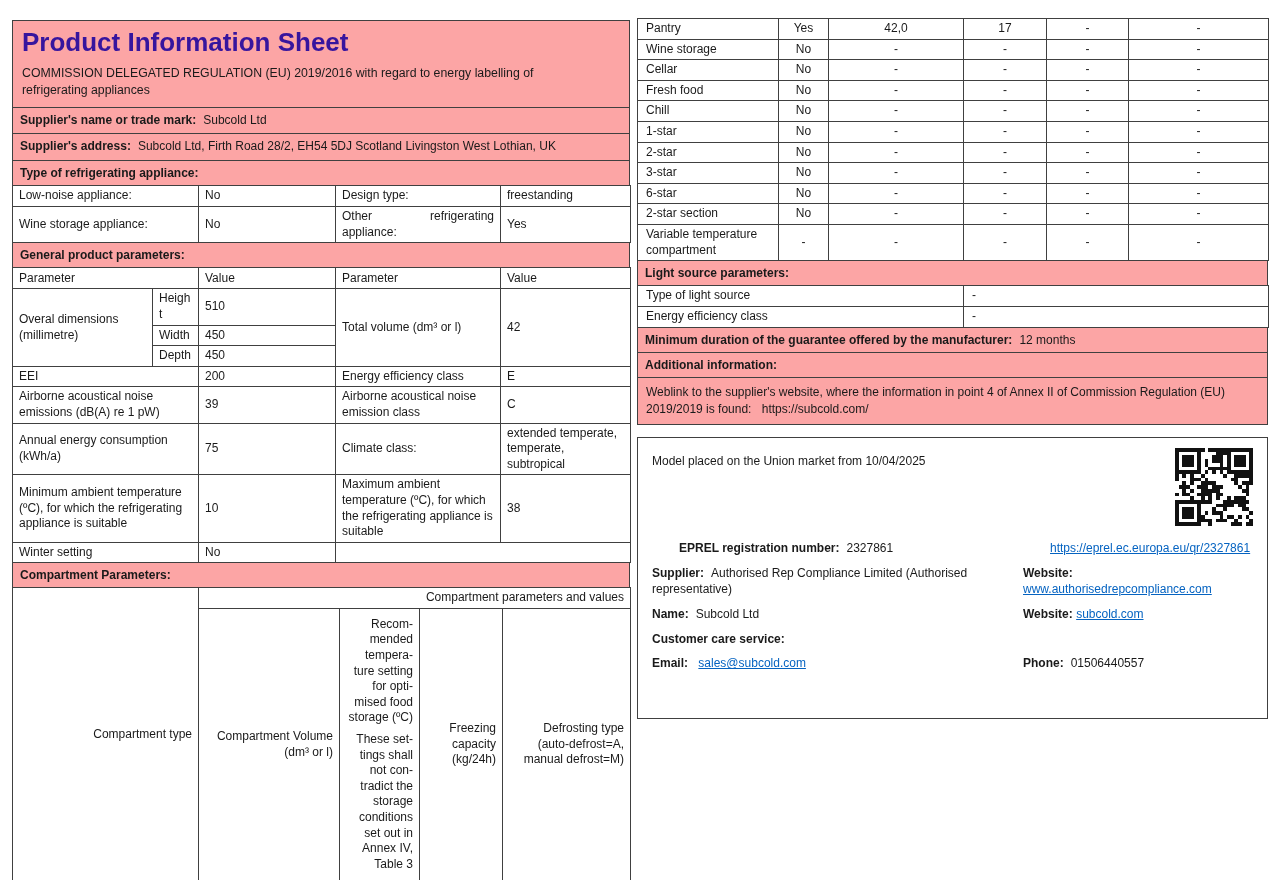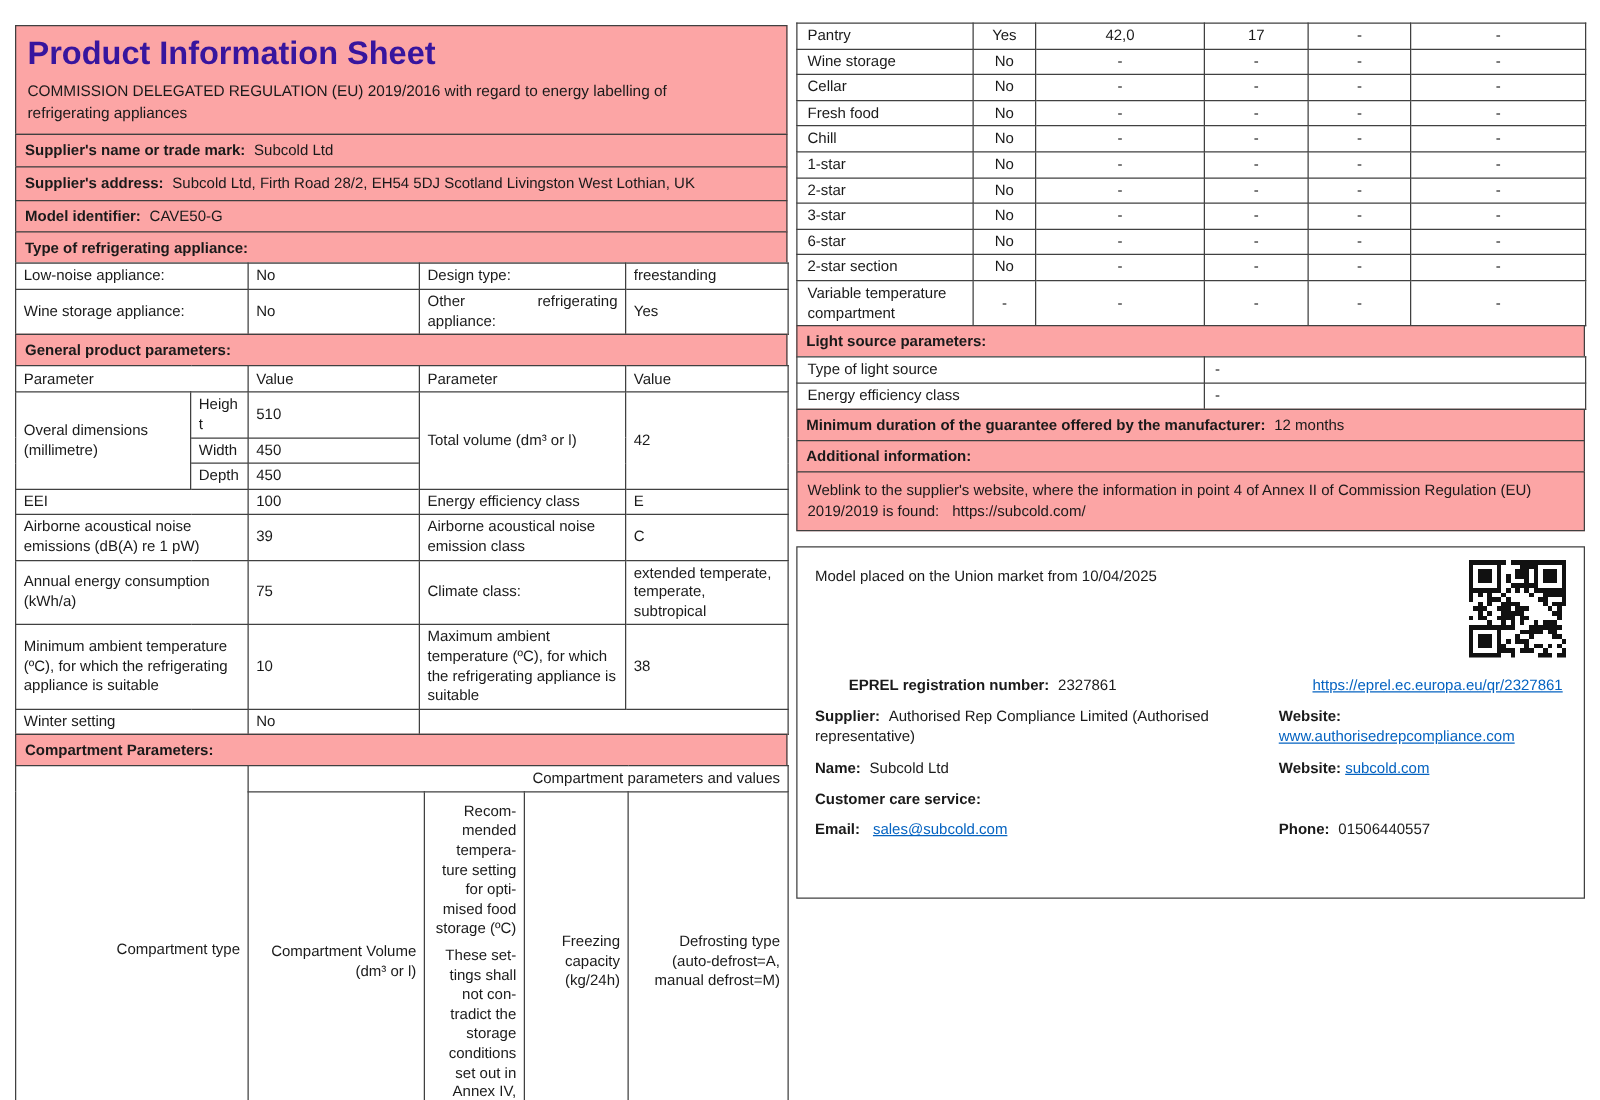--- a/index.html
+++ b/index.html
@@ -62,23 +62,20 @@
   <div class="blk first title-blk">
     <div class="doc-title">Product Information Sheet</div>
     <div class="doc-sub">COMMISSION DELEGATED REGULATION (EU) 2019/2016 with regard to energy labelling of refrigerating appliances</div>
   </div>
 
   <div class="blk" style="min-height:27px;">
     <span class="b">Supplier's name or trade mark:</span><span class="val">Subcold Ltd</span>
   </div>
   <div class="blk" style="min-height:28px;">
     <span class="b">Supplier's address:</span><span class="val">Subcold Ltd, Firth Road 28/2, EH54 5DJ Scotland Livingston West Lothian, UK</span>
-  </div>
-  <div class="blk" style="min-height:26px;">
-    <span class="b">Model identifier:</span><span class="val">CAVE50-G</span>
   </div>
 
   <div class="blk b">Type of refrigerating appliance:</div>
 
   <table class="type-table">
     <colgroup>
         <col style="width:186px">
         <col style="width:137px">
         <col style="width:165px">
         <col style="width:130px">
@@ -126,21 +123,21 @@
     <tr class="dim">
       <td>Width</td>
       <td>450</td>
     </tr>
     <tr class="dim">
       <td>Depth</td>
       <td>450</td>
     </tr>
     <tr class="eei">
       <td colspan="2">EEI</td>
-      <td>100</td>
+      <td>200</td>
       <td>Energy efficiency class</td>
       <td>E</td>
     </tr>
     <tr class="noise">
       <td colspan="2">Airborne acoustical noise emissions (dB(A) re 1 pW)</td>
       <td>39</td>
       <td>Airborne acoustical noise emission class</td>
       <td>C</td>
     </tr>
     <tr class="annual">

